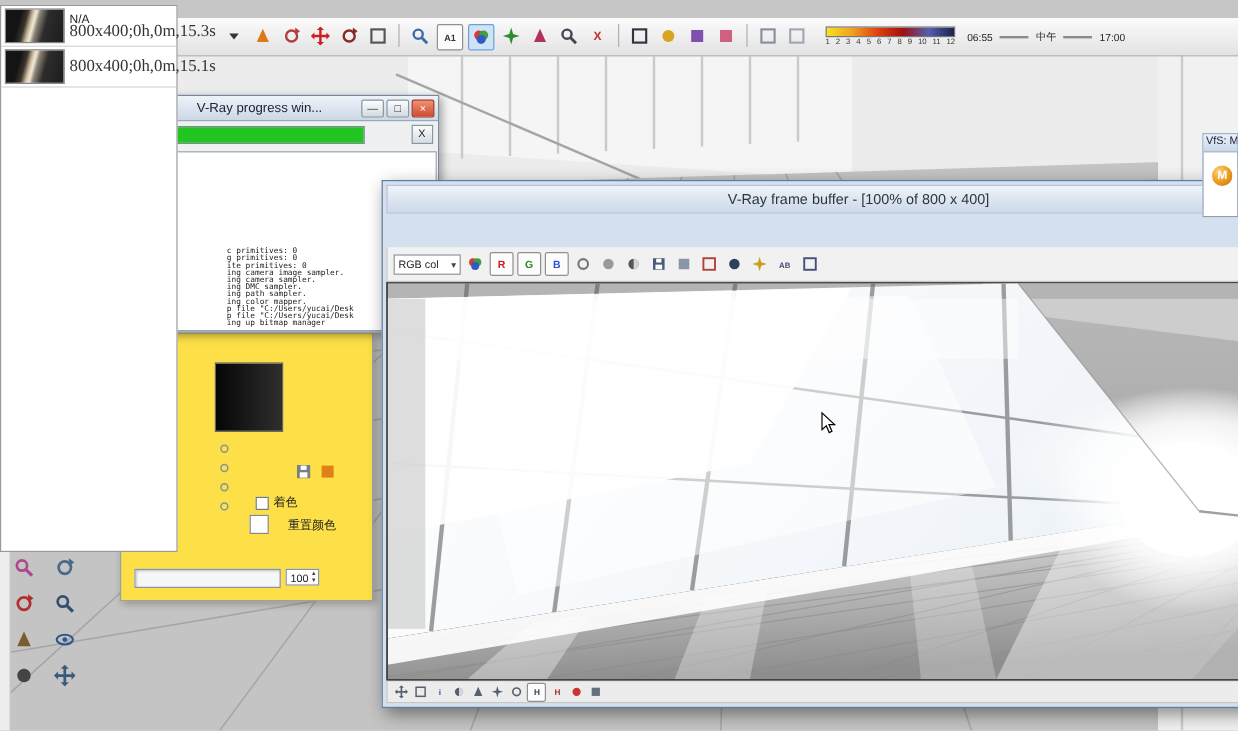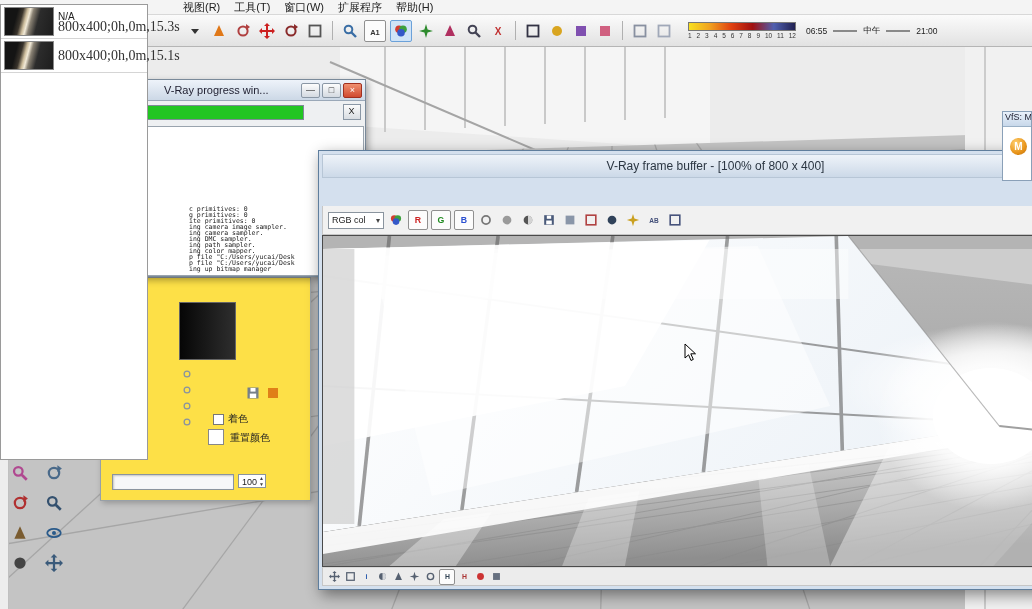--- a/index.html
+++ b/index.html
@@ -8,21 +8,21 @@
   .abs{position:absolute;}
   svg{display:block;}
 
   
   #menu-bar{left:0;top:0;width:1032px;height:15px;background:#f4f4f4;border-bottom:1px solid #d8d8d8;z-index:1;
             display:flex;align-items:center;padding-left:183px;box-sizing:border-box;}
   .menu-item{font-size:11px;margin-right:14px;white-space:nowrap;}
   #main-toolbar{left:0;top:15px;width:1032px;height:32px;background:linear-gradient(#fbfbfb,#e2e2e2);
                 border-bottom:1px solid #b5b5b5;z-index:1;display:flex;align-items:center;
                 padding-left:185px;box-sizing:border-box;}
-  .tb-icons{display:flex;align-items:center;gap:4px;}
+  .tb-icons{display:flex;gap:4px;}
   .tbi{width:20px;height:20px;display:inline-flex;align-items:center;justify-content:center;border-radius:2px;}
   .tbi svg{width:16px;height:16px;}
   .tbi.sep{width:1px;height:19px;background:#b0b0b0;border-radius:0;margin:0 3px;}
   .tbi.sel{background:#cfe3f7;border:1px solid #6ba1d9;}
   .tbi.boxed{border:1px solid #909090;background:#fcfcfc;}
   .shadow-box{display:flex;flex-direction:column;margin-left:14px;}
   .mgrad{width:106px;height:7px;border:1px solid #777;
          background:linear-gradient(90deg,#f8e020,#f0a020,#e04010,#a01010,#5060b0,#202050);}
   .months{display:flex;justify-content:space-between;width:108px;font-size:6.5px;color:#333;margin-top:1px;}
   .time-box{display:flex;align-items:center;gap:6px;margin-left:10px;font-size:8.5px;color:#222;}
@@ -64,21 +64,21 @@
                   z-index:10;box-sizing:border-box;box-shadow:2px 2px 6px rgba(0,0,0,.25);}
   .blackbox{position:absolute;left:78px;top:24px;width:55px;height:56px;border:1px solid #666;
             background:linear-gradient(90deg,#060606,#2e2e2e);}
   .side-icons{position:absolute;left:80px;top:90px;display:flex;flex-direction:column;gap:4px;}
   .side-icons .tbi{width:12px;height:12px;}
   .side-icons .tbi svg{width:10px;height:10px;}
   .opt-tools{position:absolute;left:143px;top:106px;display:flex;gap:3px;}
   .opt-tools .tbi{width:17px;height:17px;}
   .chk-row{position:absolute;left:112px;top:134px;display:flex;align-items:center;gap:4px;font-size:10px;}
   .chk{width:9px;height:9px;border:1px solid #777;background:#fff;}
-  .reset-row{position:absolute;left:107px;top:151px;display:flex;align-items:flex-end;gap:6px;font-size:10px;}
+  .reset-row{position:absolute;left:107px;top:151px;display:flex;align-items:flex-end;gap:16px;font-size:10px;}
   .swatch{width:14px;height:14px;border:1px solid #888;background:#fff;}
   .opt-input{position:absolute;left:11px;top:196px;width:120px;height:14px;border:1px solid #8a949e;
              background:#f6f7f8;box-shadow:inset 1px 1px 2px rgba(0,0,0,.2);}
   .spinner{position:absolute;left:137px;top:196px;width:28px;height:14px;border:1px solid #8a949e;background:#fff;
            display:flex;align-items:flex-end;font-size:9px;padding-left:3px;box-sizing:border-box;}
   .spin-arrows{position:absolute;right:1px;top:0;display:flex;flex-direction:column;font-size:5px;line-height:6px;color:#444;}
 
   
   #left-strip{left:0;top:460px;width:8px;height:149px;background:#ededed;border-right:1px solid #c0c0c0;z-index:5;}
   #left-tools{left:8px;top:461px;width:62px;z-index:6;display:grid;grid-template-columns:26px 26px;gap:6px 8px;}
@@ -160,28 +160,20 @@
     <line x1="0" y1="268" x2="968" y2="200"></line>
         <line x1="0" y1="320" x2="968" y2="234"></line>
     <line x1="0" y1="385" x2="968" y2="276"></line>
         <line x1="0" y1="460" x2="968" y2="325"></line>
     <line x1="0" y1="545" x2="968" y2="382"></line>
   </g>
   <polygon points="965,40 1032,40 1032,609 965,609" fill="#f1f1f1"></polygon>
   <line x1="985" y1="40" x2="985" y2="609" stroke="#cccccc" stroke-width="2"></line>
 </svg>
 
-<div id="menu-bar" class="abs">
-
-<span class="menu-item">视图(R)</span>
-      <span class="menu-item">工具(T)</span>
-      <span class="menu-item">窗口(W)</span>
-      <span class="menu-item">扩展程序</span>
-      <span class="menu-item">帮助(H)</span>
-    </div>
 
 <div id="main-toolbar" class="abs">
   <span class="tb-icons">
 
   <span class="tbi">
           <svg viewBox="0 0 16 16">
             <path d="M4 6h8L8 11z" fill="#333333"></path>
           </svg>
         </span>
         <span class="tbi">
@@ -300,21 +292,21 @@
           <span>10</span>
           <span>11</span>
           <span>12</span>
         </span>
   </span>
   <span class="time-box">
     <span>06:55</span>
     <span class="ttrack"></span>
     <span>中午</span>
     <span class="ttrack"></span>
-    <span>21:00</span>
+    <span>17:00</span>
   </span>
 </div>
 
 <div id="left-strip" class="abs"></div>
 <div id="left-tools" class="abs">
 
 <span class="tbi">
         <svg viewBox="0 0 16 16">
           <circle cx="6.5" cy="6.5" r="3.8" fill="none" stroke="#b04890" stroke-width="2"></circle>
           <path d="M9.5 9.5L14 14" stroke="#b04890" stroke-width="2.4"></path>

